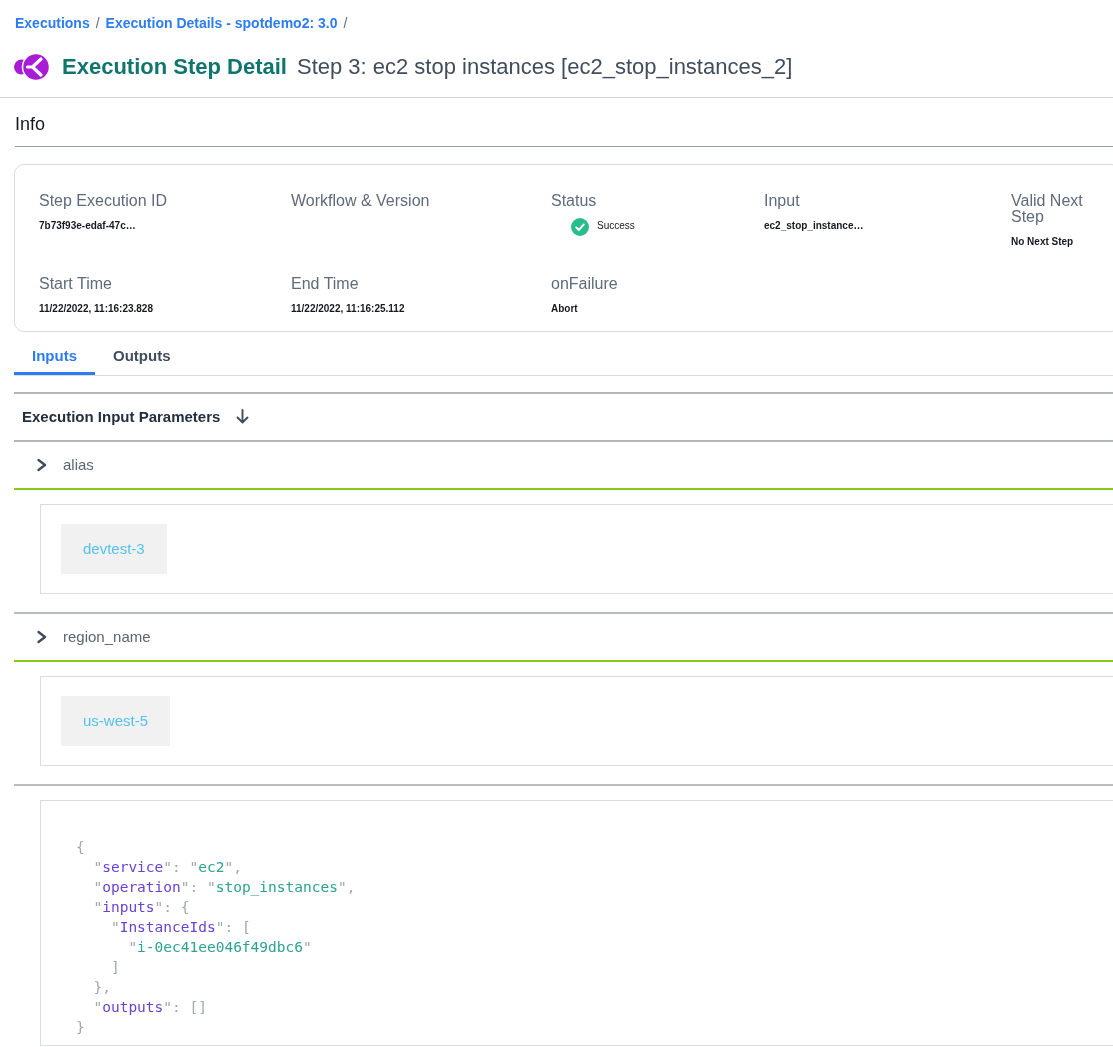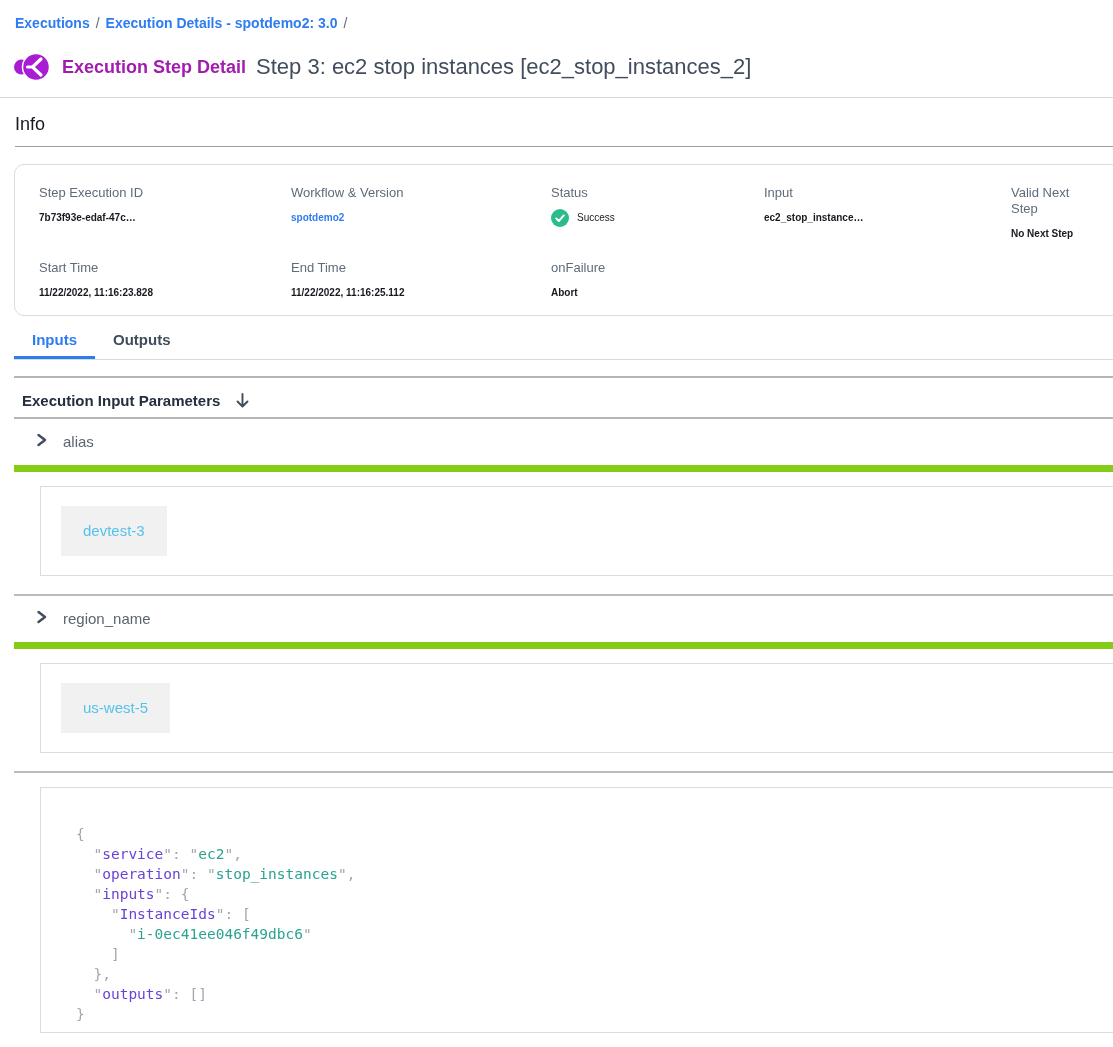--- a/index.html
+++ b/index.html
@@ -23,54 +23,54 @@
     font-family:"Liberation Sans",sans-serif;color:var(--text-dark);
     -webkit-font-smoothing:antialiased;
   }
   
   .breadcrumb{margin:14px 0 0 15px;font-size:14px;line-height:18px;}
   .breadcrumb a{color:var(--blue-link);text-decoration:none;font-weight:600;cursor:pointer;}
   .breadcrumb .sep{color:var(--label-gray);margin:0 6px;font-weight:400;}
   
   .title-row{display:flex;align-items:center;margin:18px 0 0 14px;height:34px;}
   .app-icon{width:36px;height:30px;display:inline-flex;flex:none;}
-  .title-row h1{font-size:18px;font-weight:700;margin:0 0 0 12px;color:#a21caf;line-height:30px;white-space:nowrap;}
+  .title-row h1{font-size:22px;font-weight:700;margin:0 0 0 12px;color:#0f766e;line-height:30px;white-space:nowrap;}
   .title-row .subtitle{font-size:22px;font-weight:400;color:var(--text-med);margin-left:10px;line-height:30px;white-space:nowrap;}
   
   .rule{border:none;border-top:1px solid #d5d8dc;margin:13px 0 0 0;}
   .rule.indent{margin-left:15px;}
   .rule.dark{border-top:1px solid #9aa0a5;margin-top:10px;}
   .thick-rule{border:none;border-top:2px solid var(--rule-gray);margin:0 0 0 14px;}
   .thick-rule.after-tabs{margin-top:16px;}
   
   .info-heading{font-size:18px;font-weight:400;margin:14px 0 0 15px;line-height:24px;color:var(--text-dark);}
   .info-card{
     margin:17px -8px 0 14px;border:1px solid var(--border-light);border-radius:10px;
     padding:20px 24px 12px 24px;background:#fff;
     display:grid;grid-template-columns:252px 260px 213px 247px auto;
     grid-row-gap:16px;
   }
-  .field .flabel{font-size:13px;color:var(--label-gray);margin-bottom:7px;line-height:16px;}
+  .field .flabel{font-size:16px;color:var(--label-gray);margin-bottom:7px;line-height:16px;margin-top:8px;}
   .field .fvalue{font-size:10px;font-weight:700;color:var(--text-dark);line-height:20px;white-space:nowrap;}
   .field .fvalue.link{color:var(--blue-link);cursor:pointer;}
-  .field .fvalue.status{display:flex;align-items:center;font-weight:400;}
+  .field .fvalue.status{display:flex;align-items:flex-end;font-weight:400;margin-left:20px;}
   .status-icon{width:18px;height:18px;margin-right:8px;flex:none;display:inline-flex;}
   
   .tabs{display:flex;margin:14px 0 0 14px;border-bottom:1px solid #d8dbde;}
   .tab{
     padding:0 18px 9px 18px;font-size:15px;font-weight:700;color:var(--text-med);
     cursor:pointer;background:none;border:none;font-family:inherit;line-height:20px;
   }
   .tab.active{color:var(--blue-link);box-shadow:inset 0 -3px 0 var(--blue-link);}
   
-  .params-header{display:flex;align-items:center;padding:13px 0 6px 22px;}
+  .params-header{display:flex;align-items:center;padding:13px 0 13px 22px;}
   .params-header .ph-label{font-size:15px;font-weight:600;color:#232f3e;line-height:20px;}
   .arrow-icon{margin-left:14px;display:inline-flex;cursor:pointer;}
   
-  .section-row{display:flex;align-items:flex-start;padding:13px 8px 13px 20px;border-bottom:7px solid #84cc16;margin-left:14px;cursor:pointer;}
+  .section-row{display:flex;align-items:center;padding:13px 8px 13px 20px;border-bottom:2px solid #84cc16;margin-left:14px;cursor:pointer;}
   .chevron-icon{display:inline-flex;flex:none;}
   .section-row .s-label{font-size:15px;color:#5a6570;margin-left:14px;line-height:20px;}
   .section-panel{
     margin:14px -8px 18px 40px;border:1px solid var(--border-light);background:#fff;
     padding:19px 20px;
   }
   .section-sep{border:none;border-top:2px solid #b8bcc0;margin:0 0 0 14px;}
   .chip{
     display:inline-block;background:var(--chip-bg);color:var(--chip-blue);
     font-size:15px;padding:15px 22px;line-height:20px;min-width:58px;text-align:left;
@@ -104,21 +104,20 @@
 <h2 class="info-heading">Info</h2>
 <hr class="rule dark indent">
 
 <section class="info-card" id="info-card">
     <div class="field">
       <div class="flabel">Step Execution ID</div>
       <div class="fvalue">7b73f93e-edaf-47c…</div>
     </div>
     <div class="field">
       <div class="flabel">Workflow &amp; Version</div>
-      <div class="fvalue link">spotdemo2</div>
     </div>
     <div class="field">
       <div class="flabel">Status</div>
       <div class="fvalue status">
         <span class="status-icon">
           <svg width="18" height="18" viewBox="0 0 18 18">
             <circle cx="9" cy="9" r="9" fill="var(--green)"></circle>
             <path d="M5.2 9.4 L7.8 12 L12.8 6.4" stroke="#fff" stroke-width="1.9" fill="none" stroke-linecap="round" stroke-linejoin="round"></path>
           </svg>
         </span>

